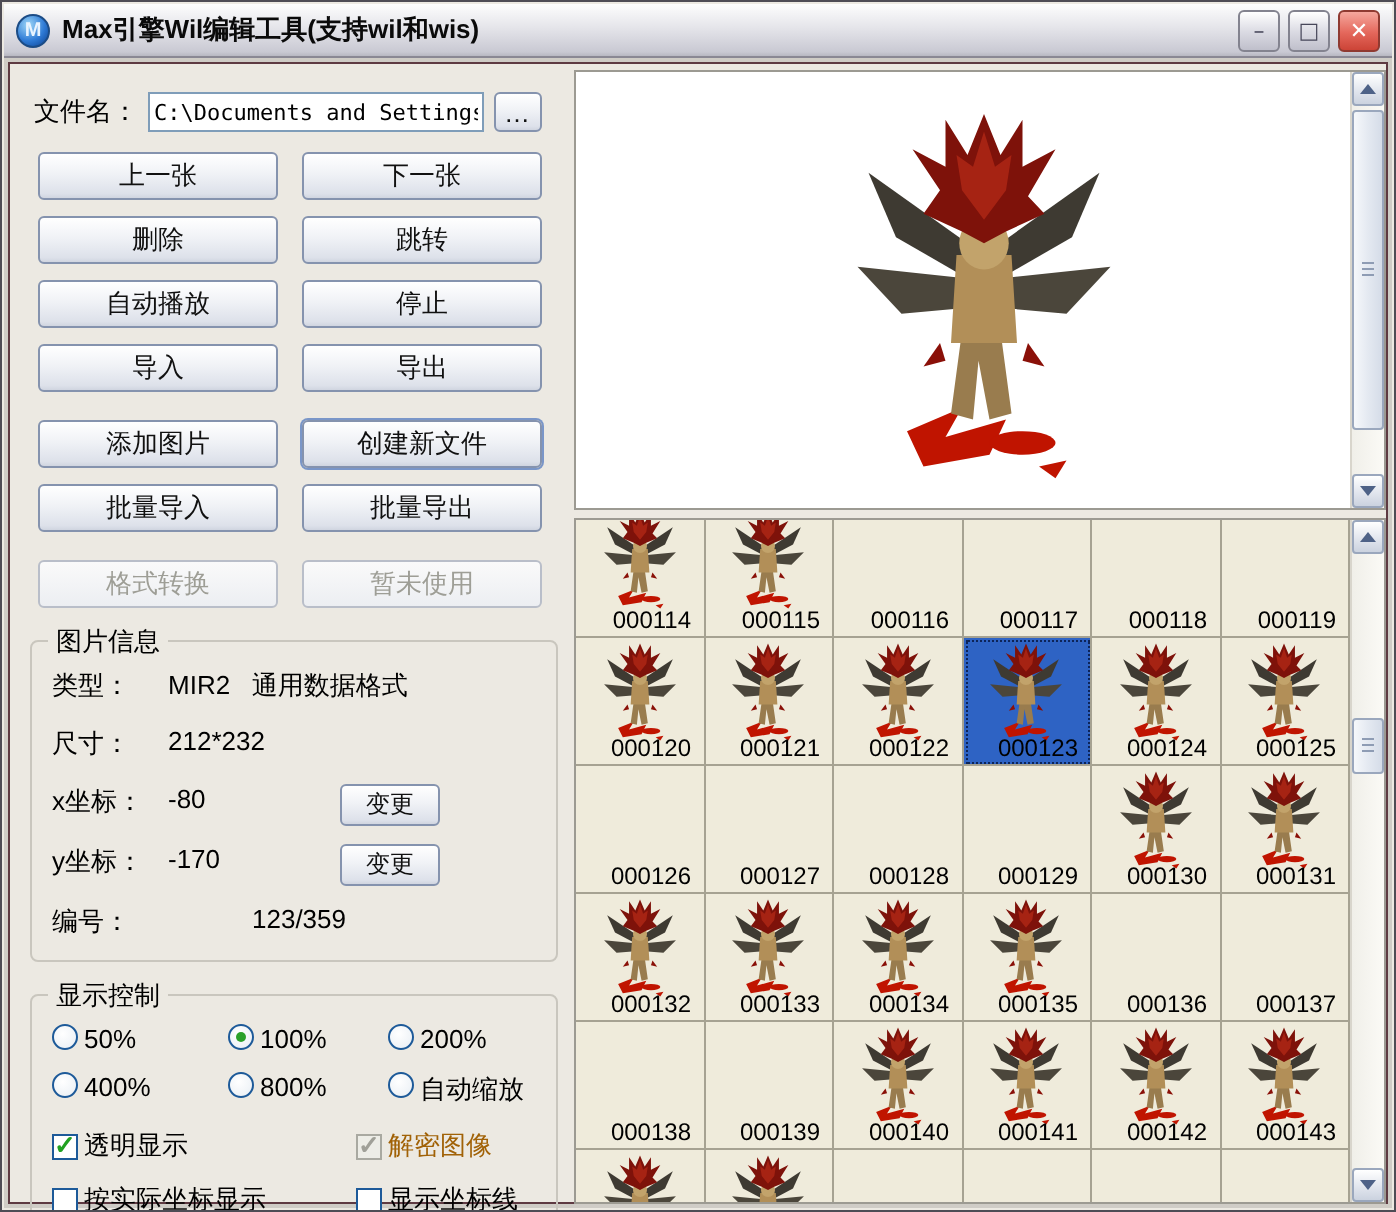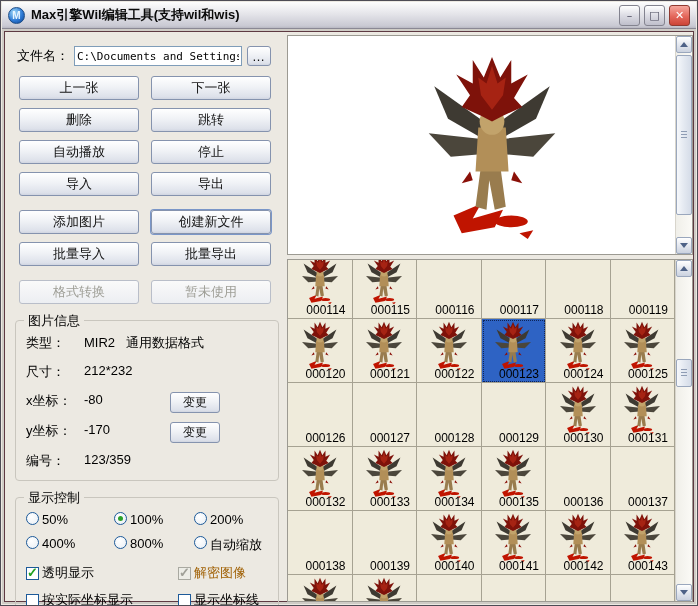--- a/index.html
+++ b/index.html
@@ -55,21 +55,21 @@
 
   .groupbox { position:relative; margin:16px 0 0 8px; width:264px;
               border:1px solid #C9C6BE; border-radius:4px; padding:12px 2px 6px 8px; }
   .groupbox > .gb-title { position:absolute; top:-9px; left:8px; background:#ECE9E2;
               padding:0 4px; font-size:13px; }
 
   .info-row { display:flex; margin:1px 0 9px 2px; min-height:20px; }
   .info-row .ilab { width:58px; font-size:13px; }
   .info-row .ival { font-size:13px; white-space:pre; }
   .info-row .change-btn { margin-left:auto; margin-right:56px; width:50px; height:21px; font-size:12px; }
-  .info-row:last-child { margin-bottom:2px; }
+  .info-row:last-child { margin-bottom:2px;gap:42px; }
 
   .radio-grid { display:grid; grid-template-columns:88px 80px auto; row-gap:9px; margin:2px 0 10px 2px; }
   .radio-item { display:flex; align-items:flex-start; gap:3px; cursor:pointer; }
   .radio { width:13px; height:13px; border-radius:50%; border:1px solid #1D5A99;
            background:radial-gradient(circle at 40% 35%, #FFFFFF, #E8EEF4); position:relative; flex:none; }
   .radio.on::after { content:""; position:absolute; inset:3px; border-radius:50%; background:#2BA12B; }
   .radio-item .lbl { font-size:13px; }
 
   .check-grid { display:grid; grid-template-columns:152px auto; row-gap:9px; margin:2px 0 8px 2px; }
   .checkbox-item { display:flex; align-items:center; gap:3px; cursor:pointer; }

